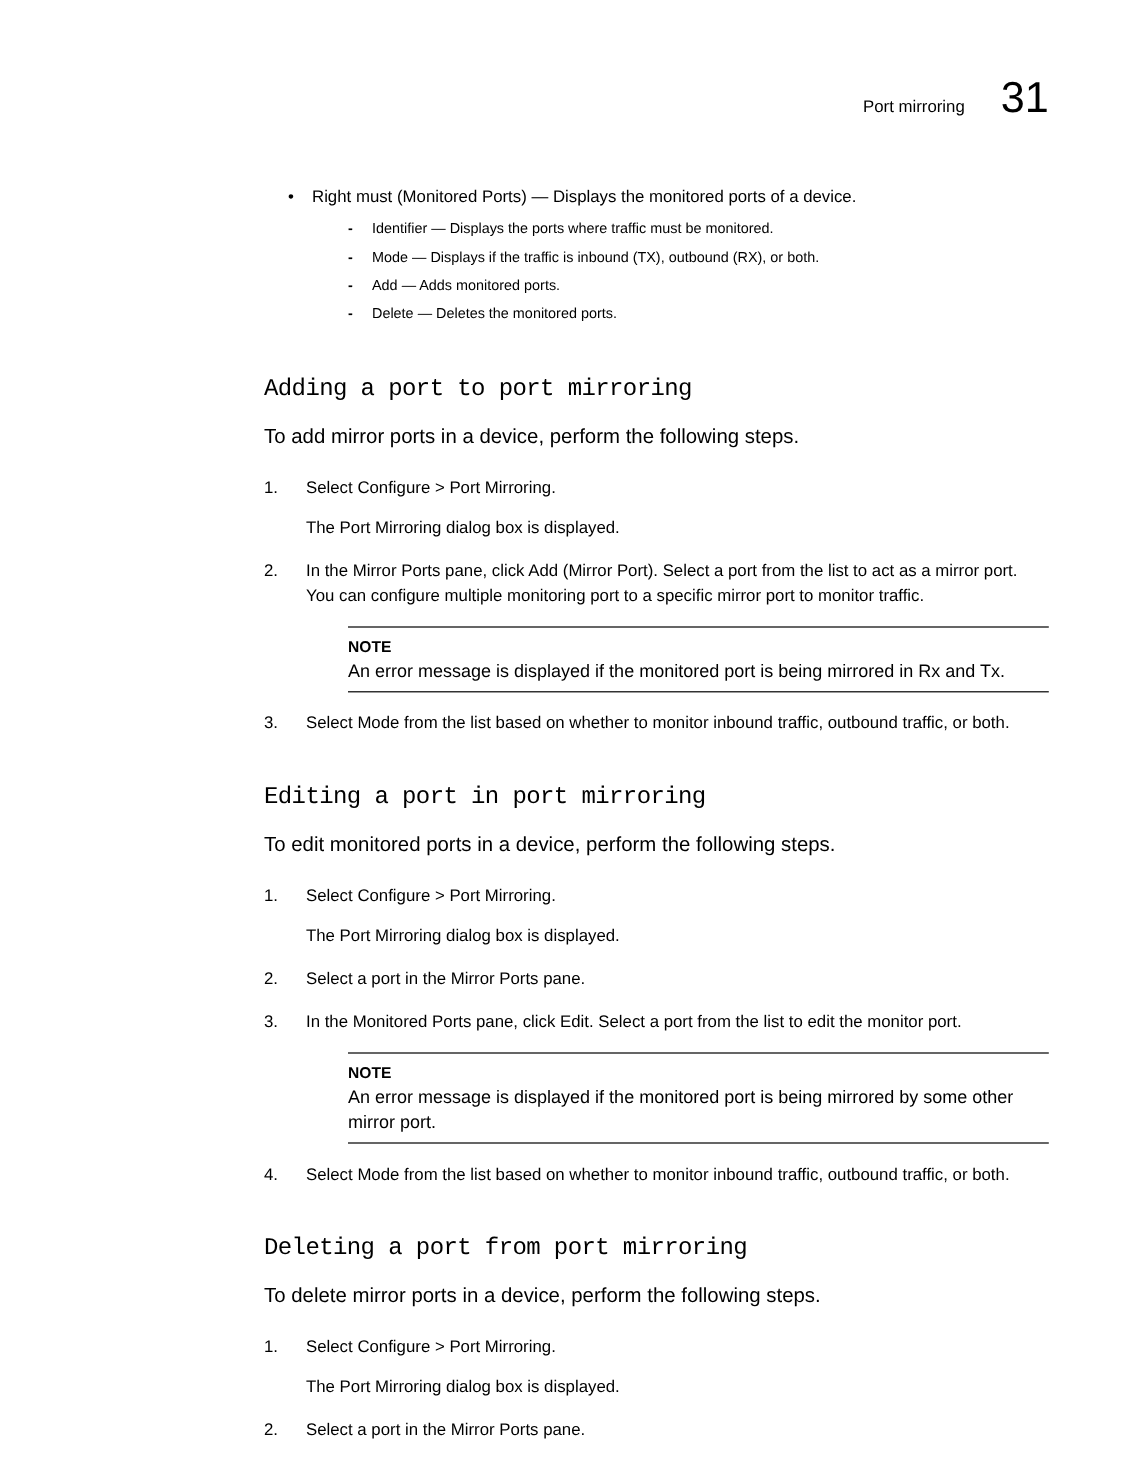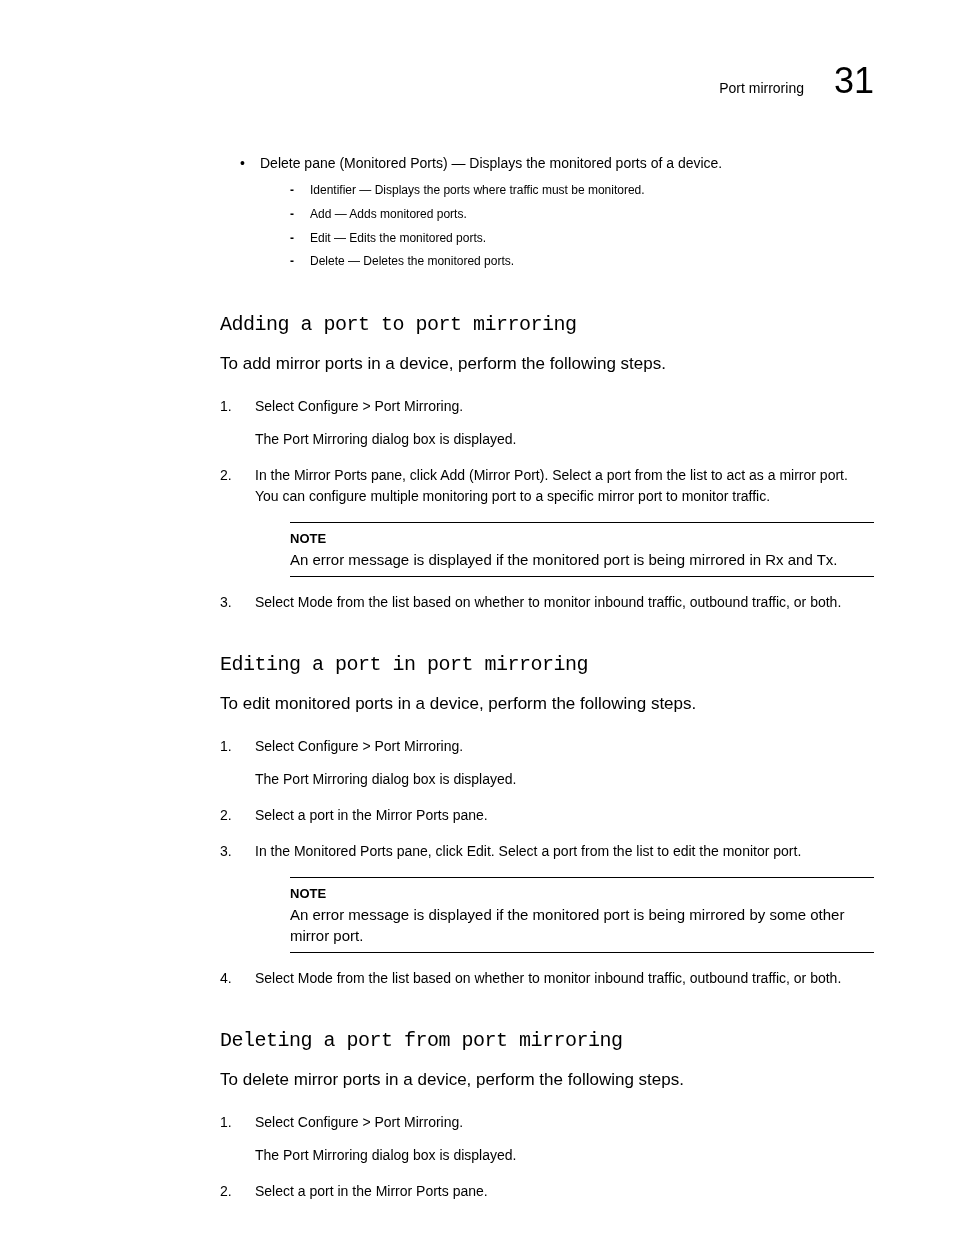--- a/index.html
+++ b/index.html
@@ -130,25 +130,25 @@
 </head>
 <body>
 
 <div class="page-header">
   <span class="header-text">Port mirroring</span>
   <span class="header-number">31</span>
 </div>
 
 <ul class="bullet-list">
   <li>
-    <span>Delete pane (</span><span class="bold">Monitored Ports</span><span>) — Displays the monitored ports of a device.</span>
+    <span>Right must (</span><span class="bold">Monitored Ports</span><span>) — Displays the monitored ports of a device.</span>
     <ul class="dash-list">
       <li><span class="bold">Identifier</span><span> — Displays the ports where traffic must be monitored.</span></li>
+      <li><span class="bold">Mode</span><span> — Displays if the traffic is inbound (TX), outbound (RX), or both.</span></li>
       <li><span class="bold">Add</span><span> — Adds monitored ports.</span></li>
-      <li><span class="bold">Edit</span><span> — Edits the monitored ports.</span></li>
       <li><span class="bold">Delete</span><span> — Deletes the monitored ports.</span></li>
     </ul>
   </li>
 </ul>
 
 <h2 class="section-heading">Adding a port to port mirroring</h2>
 <p class="intro-text">To add mirror ports in a device, perform the following steps.</p>
 <ol class="numbered-list">
   <li>
     <span>Select </span><span class="bold">Configure</span><span> &gt; </span><span class="bold">Port Mirroring</span><span>.</span>

